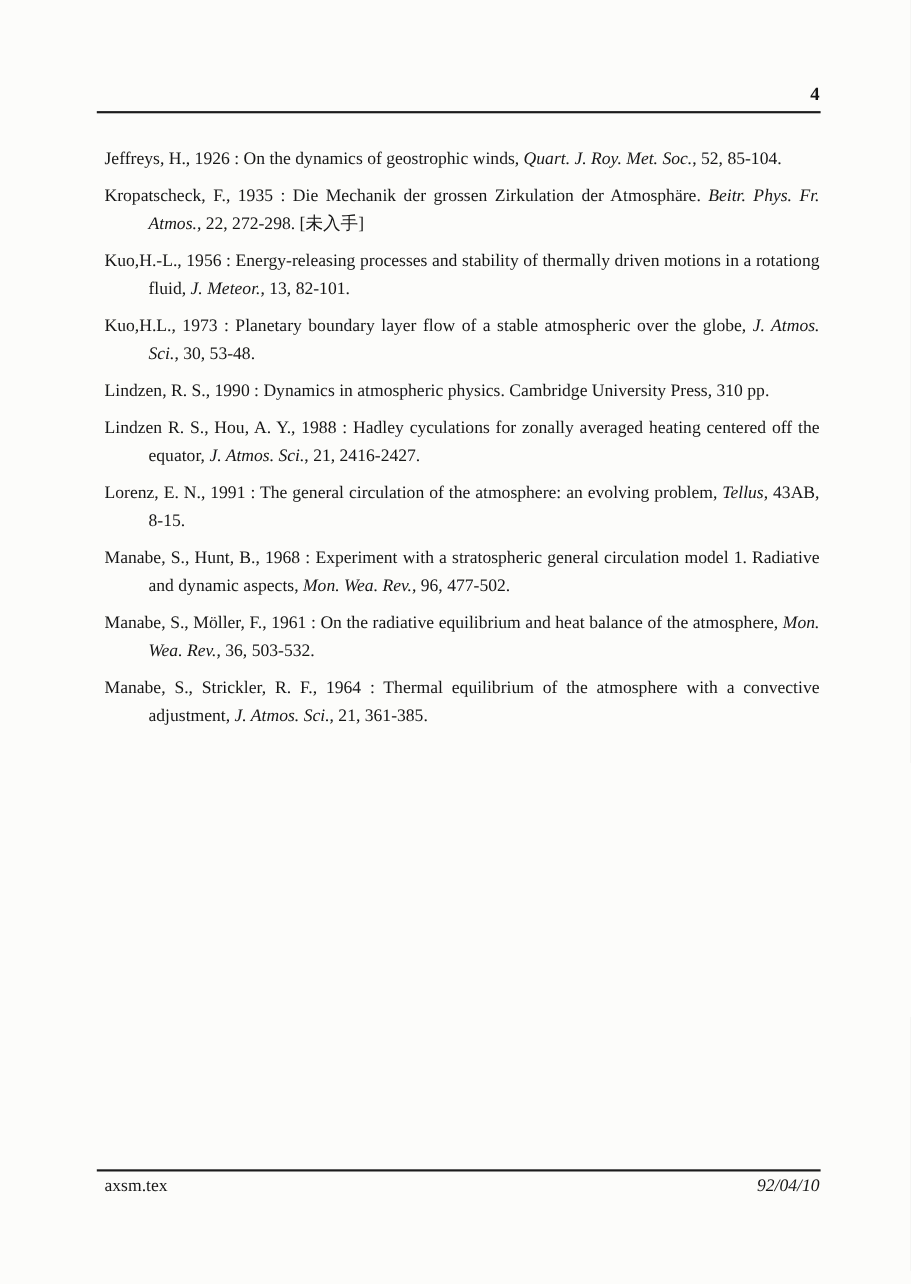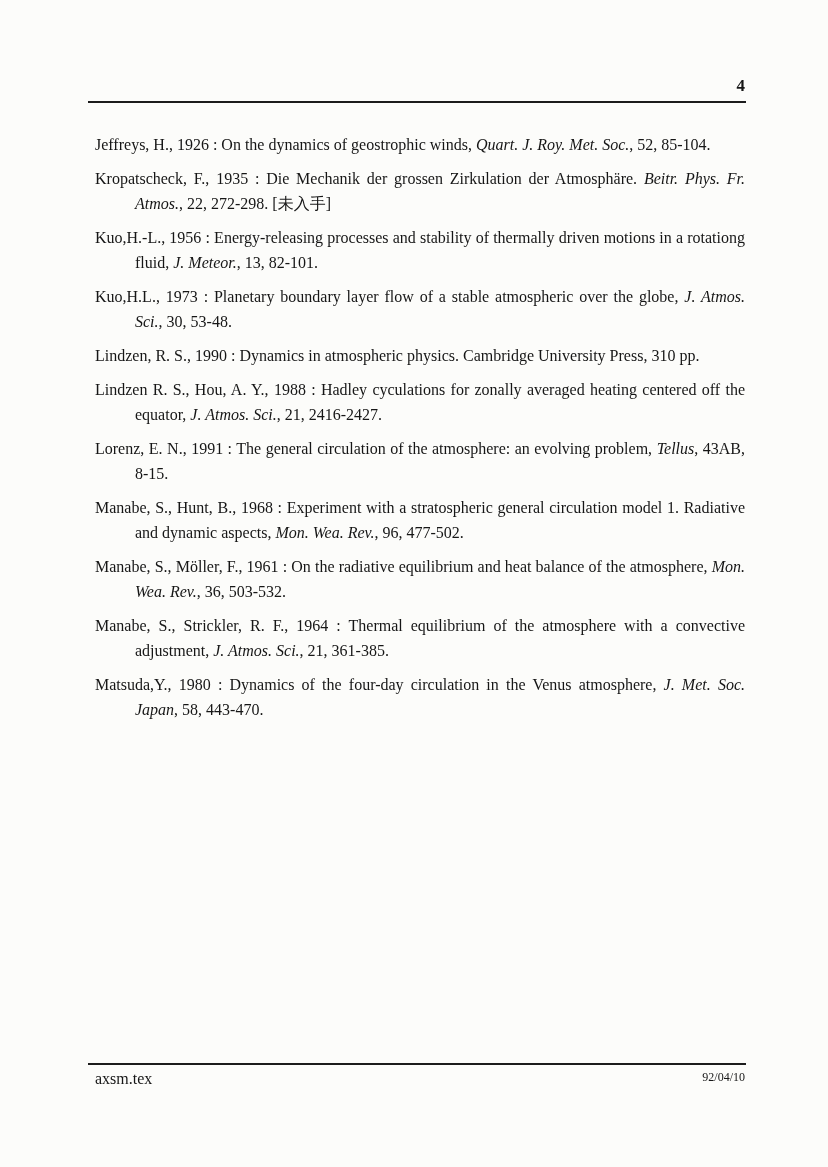--- a/index.html
+++ b/index.html
@@ -51,21 +51,22 @@
   .footer-left {
     position: absolute;
     top: 1070px;
     left: 95px;
     font-size: 16px;
   }
   .footer-right {
     position: absolute;
     top: 1070px;
     right: 83px;
-    font-size: 12px;
+    font-size: 16px;
+    font-style: italic;
   }
 </style>
 </head>
 <body>
 
 <div class="page">
 
   <span class="pagenum">4</span>
 
   <div class="rule header-rule"></div>
@@ -74,21 +75,20 @@
       <p class="ref"><span>Jeffreys, H., 1926 : On the dynamics of geostrophic winds, </span><span class="it">Quart. J. Roy. Met. Soc.</span><span>, </span><span class="bf">52</span><span>, 85-104.</span></p>
       <p class="ref"><span>Kropatscheck, F., 1935 : Die Mechanik der grossen Zirkulation der Atmosphäre. </span><span class="it">Beitr. Phys. Fr. Atmos.</span><span>, </span><span class="bf">22</span><span>, 272-298. [未入手]</span></p>
       <p class="ref"><span>Kuo,H.-L., 1956 : Energy-releasing processes and stability of thermally driven motions in a rotationg fluid, </span><span class="it">J. Meteor.</span><span>, </span><span class="bf">13</span><span>, 82-101.</span></p>
       <p class="ref"><span>Kuo,H.L., 1973 : Planetary boundary layer flow of a stable atmospheric over the globe, </span><span class="it">J. Atmos. Sci.</span><span>, </span><span class="bf">30</span><span>, 53-48.</span></p>
       <p class="ref"><span>Lindzen, R. S., 1990 : Dynamics in atmospheric physics.  Cambridge University Press, 310 pp.</span></p>
       <p class="ref"><span>Lindzen R. S., Hou, A. Y., 1988 : Hadley cyculations for zonally averaged heating centered off the equator, </span><span class="it">J. Atmos. Sci.</span><span>, </span><span class="bf">21</span><span>, 2416-2427.</span></p>
       <p class="ref"><span>Lorenz, E. N., 1991 : The general circulation of the atmosphere: an evolving problem, </span><span class="it">Tellus</span><span>, </span><span class="bf">43AB</span><span>, 8-15.</span></p>
       <p class="ref"><span>Manabe, S., Hunt, B., 1968 : Experiment with a stratospheric general circulation model 1. Radiative and dynamic aspects, </span><span class="it">Mon. Wea. Rev.</span><span>, </span><span class="bf">96</span><span>, 477-502.</span></p>
       <p class="ref"><span>Manabe, S., Möller, F., 1961 : On the radiative equilibrium and heat balance of the atmosphere, </span><span class="it">Mon. Wea. Rev.</span><span>, </span><span class="bf">36</span><span>, 503-532.</span></p>
       <p class="ref"><span>Manabe, S., Strickler, R. F., 1964 : Thermal equilibrium of the atmosphere with a convective adjustment, </span><span class="it">J. Atmos. Sci.</span><span>, </span><span class="bf">21</span><span>, 361-385.</span></p>
-      <p class="ref"><span>Matsuda,Y., 1980 : Dynamics of the four-day circulation in the Venus atmosphere, </span><span class="it">J. Met. Soc. Japan</span><span>, </span><span class="bf">58</span><span>, 443-470.</span></p>
     </div>
 
   <div class="rule footer-rule"></div>
 
   <span class="footer-left">axsm.tex</span>
 
   <span class="footer-right">92/04/10</span>
 
 </div>
 

